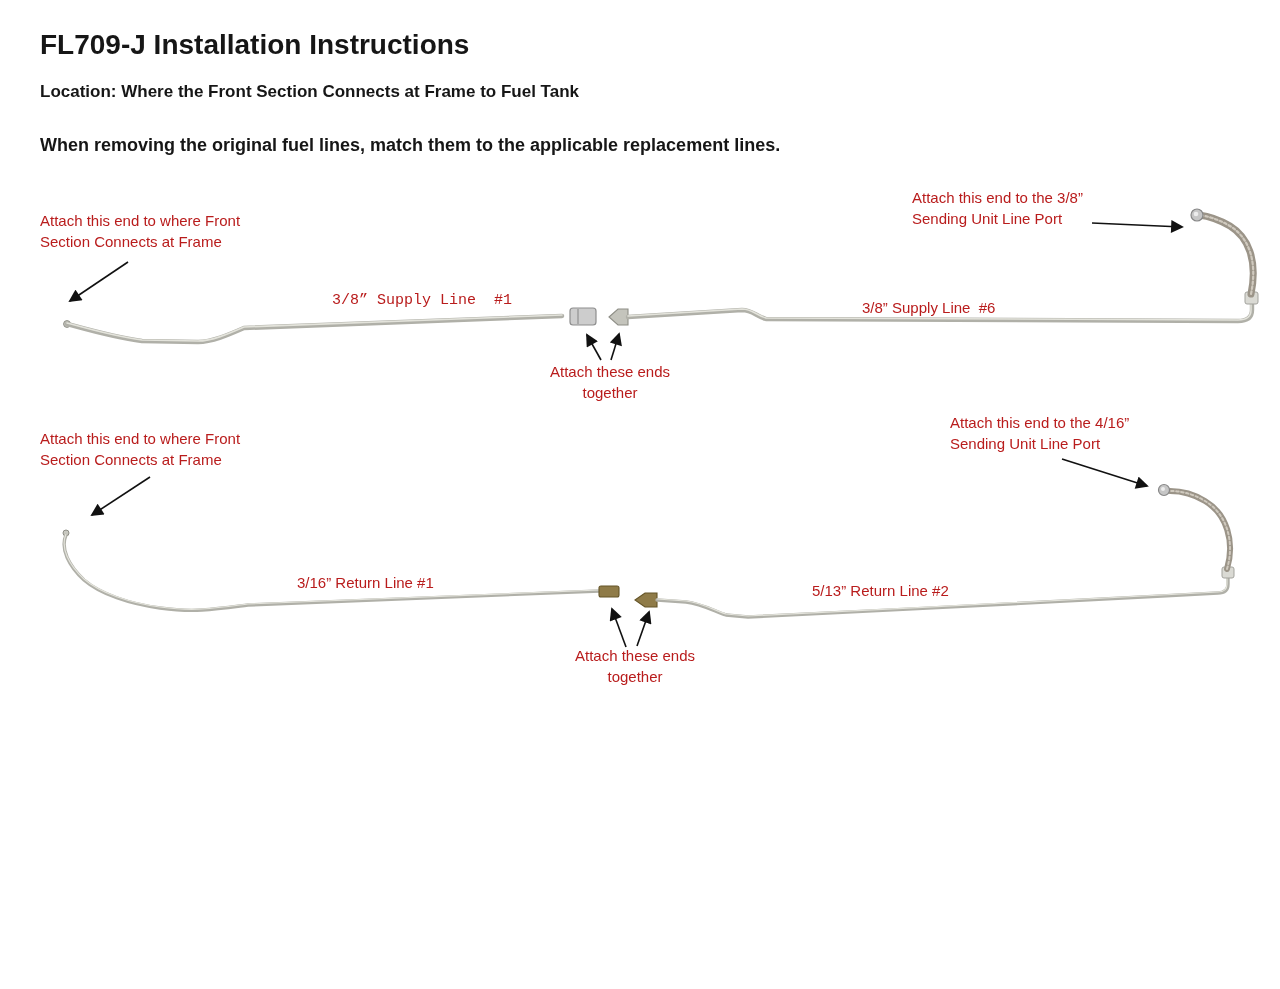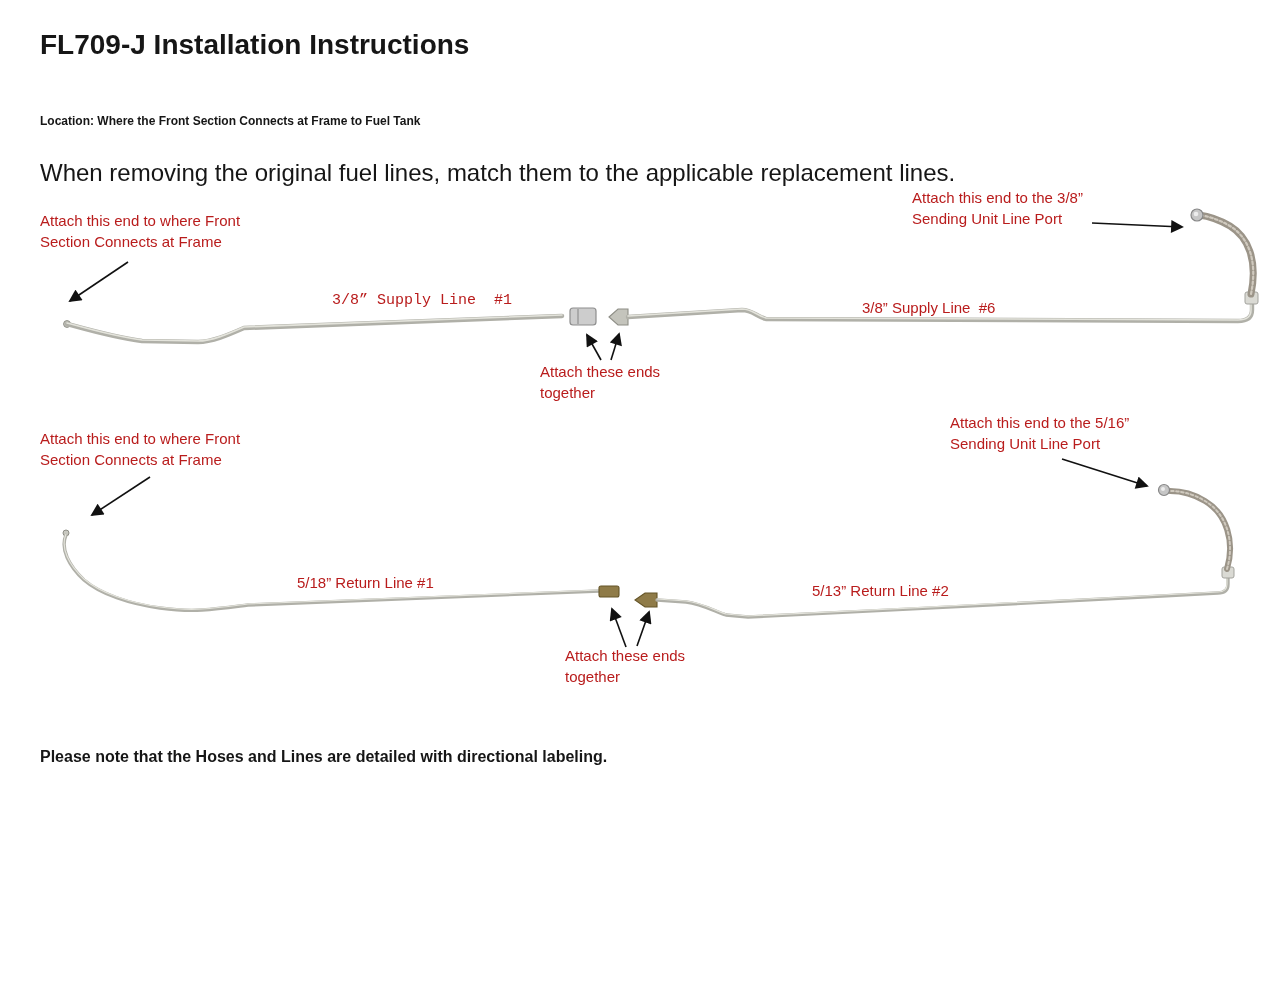--- a/index.html
+++ b/index.html
@@ -8,27 +8,27 @@
     background: #ffffff;
     font-family: "Liberation Sans", sans-serif;
     color: #161616;
     position: relative;
     overflow: hidden;
   }
   .abs { position: absolute; }
   .title {
     font-size: 28px; font-weight: 700; letter-spacing: 0px; text-align: right;
   }
-  .subhead { font-size: 12px; font-weight: 700; margin-top: 32px; }
-  .instruction { font-size: 24px; font-weight: 400; margin-top: 24px; }
+  .subhead { font-size: 17px; font-weight: 700; }
+  .instruction { font-size: 18px; font-weight: 700; }
   .label {
     font-size: 15px; line-height: 21px; color: #b91c1c;
     white-space: pre-wrap;
   }
-  .center { text-align: left; }
+  .center { text-align: center; }
   .note { font-size: 16px; font-weight: 700; line-height: 24px; white-space: pre-wrap; }
   svg { position: absolute; left: 0; top: 0; }
 </style>
 </head>
 <body>
 
 <svg width="1280" height="989" viewBox="0 0 1280 989">
   <defs>
     <marker id="arrowhead" viewBox="0 0 10 10" refX="8.5" refY="5" markerWidth="8.5" markerHeight="8" orient="auto">
       <path d="M0,0 L10,5 L0,10 Z" fill="#111111"></path>
@@ -99,25 +99,24 @@
 <div class="abs label" style="left:332px; top:290px;font-family:Liberation Mono, monospace;">3/8” Supply Line  #1</div>
 
 <div class="abs label" style="left:862px; top:297px;">3/8” Supply Line  #6</div>
 
 <div class="abs label center" style="left:540px; top:361px; width:140px;">Attach these ends
 together</div>
 
 <div class="abs label" style="left:40px; top:428px;">Attach this end to where Front
 Section Connects at Frame</div>
 
-<div class="abs label" style="left:950px; top:412px;">Attach this end to the 5/16”
+<div class="abs label" style="left:950px; top:412px;">Attach this end to the 4/16”
 Sending Unit Line Port</div>
 
-<div class="abs label" style="left:297px; top:572px;">5/18” Return Line #1</div>
+<div class="abs label" style="left:297px; top:572px;">3/16” Return Line #1</div>
 
 <div class="abs label" style="left:812px; top:580px;">5/13” Return Line #2</div>
 
 <div class="abs label center" style="left:565px; top:645px; width:140px;">Attach these ends
 together</div>
 
 <div class="abs" style="left:40px; top:745px;">
-  <div class="note">Please note that the Hoses and Lines are detailed with directional labeling.</div>
 </div>
 
 </body></html>

